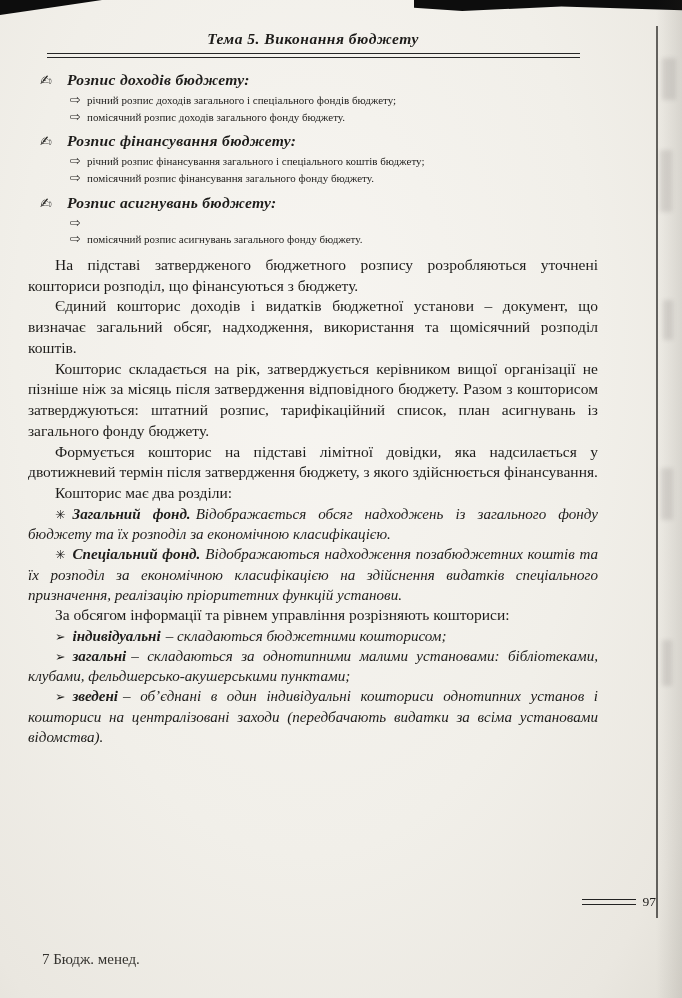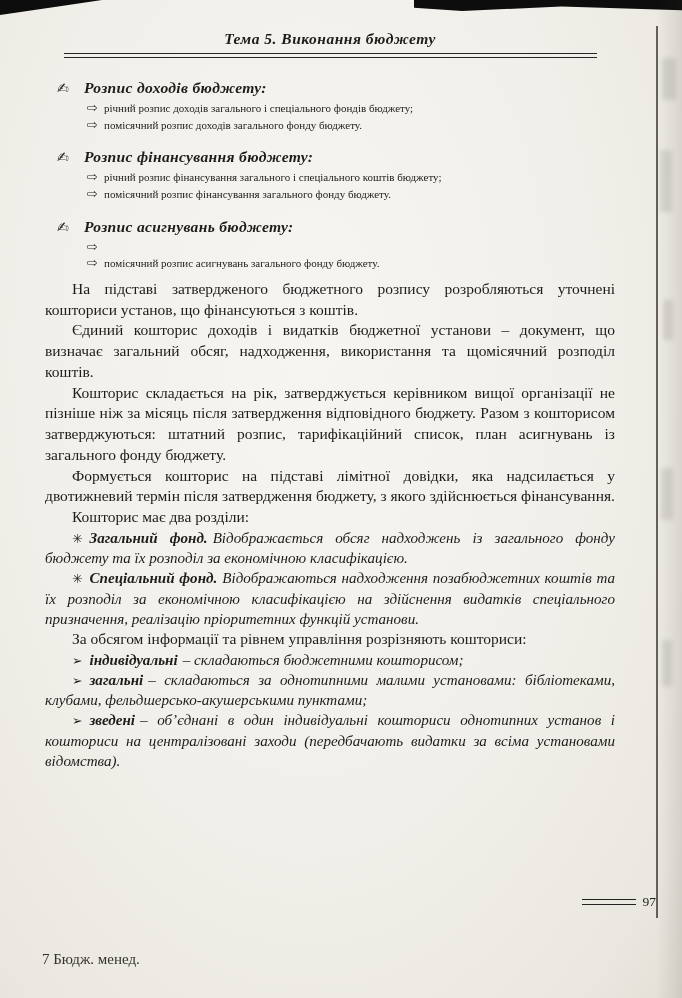--- a/index.html
+++ b/index.html
@@ -6,33 +6,33 @@
   html, body { margin: 0; padding: 0; background: #d8d5cf; }
   .page {
     position: relative;
     width: 682px;
     height: 998px;
     overflow: hidden;
     background: radial-gradient(ellipse at 45% 35%, #f7f5f1 0%, #f1efe9 55%, #eae7e0 88%, #e2dfd7 100%);
     font-family: "Liberation Serif", "DejaVu Serif", serif;
     color: #1d1c1a;
   }
-  .content { position: absolute; left: 45px; top: 30px; width: 570px; }
+  .content { position: absolute; left: 28px; top: 30px; width: 570px; }
 
   .page-header { text-align: center; margin-bottom: 13px; }
   .chapter-title { font-size: 15.5px; font-weight: bold; font-style: italic; letter-spacing: 0.5px; }
   .double-rule {
     width: 533px; height: 5px; margin: 5px auto 0;
     border-top: 1.6px solid #262626; border-bottom: 1.6px solid #262626;
   }
 
   .hand-list { margin: 2px 0 7px; }
   .list-title-row { display: flex; align-items: baseline; margin-left: 12px; margin-bottom: 3px; }
   .hand-marker { flex: none; width: 27px; font-family: "DejaVu Sans", sans-serif; font-size: 14px; font-style: normal; }
-  .list-title { font-weight: bold; font-style: italic; font-size: 15.6px; letter-spacing: 0.3px; margin-top: 8px; }
+  .list-title { font-weight: bold; font-style: italic; font-size: 15.6px; letter-spacing: 0.3px; }
   .sub-item { display: flex; align-items: baseline; margin-left: 42px; line-height: 1.33; }
   .arrow-marker { flex: none; width: 17px; font-family: "DejaVu Sans", sans-serif; font-size: 12.5px; }
   .sub-text { font-size: 11px; }
 
   .para { margin: 0; font-size: 15.5px; line-height: 1.34; text-align: justify; text-indent: 27px; }
   .fund-item, .type-item {
     margin: 0; font-size: 15.1px; line-height: 1.34; text-align: justify;
     text-indent: 27px; font-style: italic;
   }
   .star-marker, .pointer-marker {
@@ -120,21 +120,21 @@
       </div>
       <div class="sub-item">
         <span class="arrow-marker">⇨</span>
       </div>
       <div class="sub-item">
         <span class="arrow-marker">⇨</span>
         <span class="sub-text">помісячний розпис асигнувань загального фонду бюджету.</span>
       </div>
     </section>
 
-    <p class="para">На підставі затвердженого бюджетного розпису розробляються уточнені кошториси установ, що фінансуються з коштів.</p>
+    <p class="para">На підставі затвердженого бюджетного розпису розробляються уточнені кошториси розподіл, що фінансуються з бюджету.</p>
     <p class="para">Єдиний кошторис доходів і видатків бюджетної установи – документ, що визначає загальний обсяг, надходження, використання та щомісячний розподіл коштів.</p>
     <p class="para">Кошторис складається на рік, затверджується керівником вищої організації не пізніше ніж за місяць після затвердження відповідного бюджету. Разом з кошторисом затверджуються: штатний розпис, тарифікаційний список, план асигнувань із загального фонду бюджету.</p>
     <p class="para">Формується кошторис на підставі лімітної довідки, яка надсилається у двотижневий термін після затвердження бюджету, з якого здійснюється фінансування.</p>
     <p class="para">Кошторис має два розділи:</p>
 
     <p class="fund-item"><span class="star-marker">✳</span><b class="fund-lead">Загальний фонд.</b><span class="fund-text">Відображається обсяг надходжень із загального фонду бюджету та їх розподіл за економічною класифікацією.</span></p>
 
     <p class="fund-item"><span class="star-marker">✳</span><b class="fund-lead">Спеціальний фонд.</b><span class="fund-text">Відображаються надходження позабюджетних коштів та їх розподіл за економічною класифікацією на здійснення видатків спеціального призначення, реалізацію пріоритетних функцій установи.</span></p>
 
     <p class="para">За обсягом інформації та рівнем управління розрізняють кошториси:</p>

